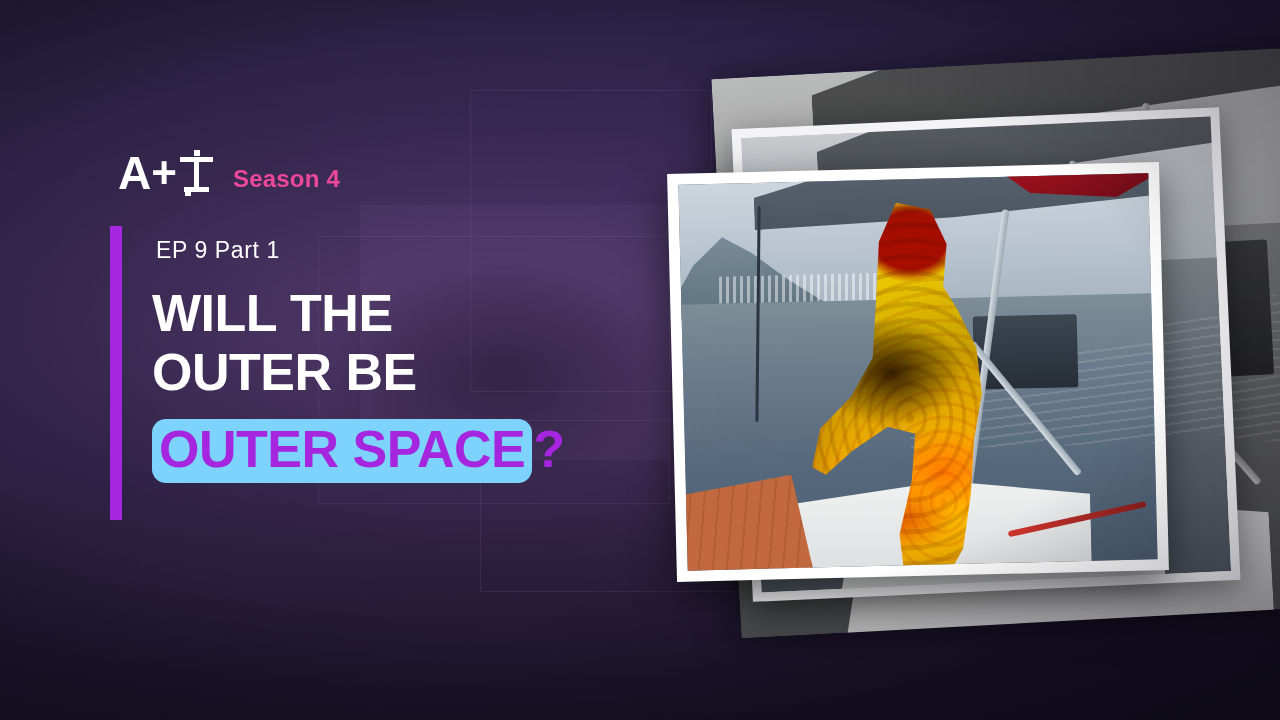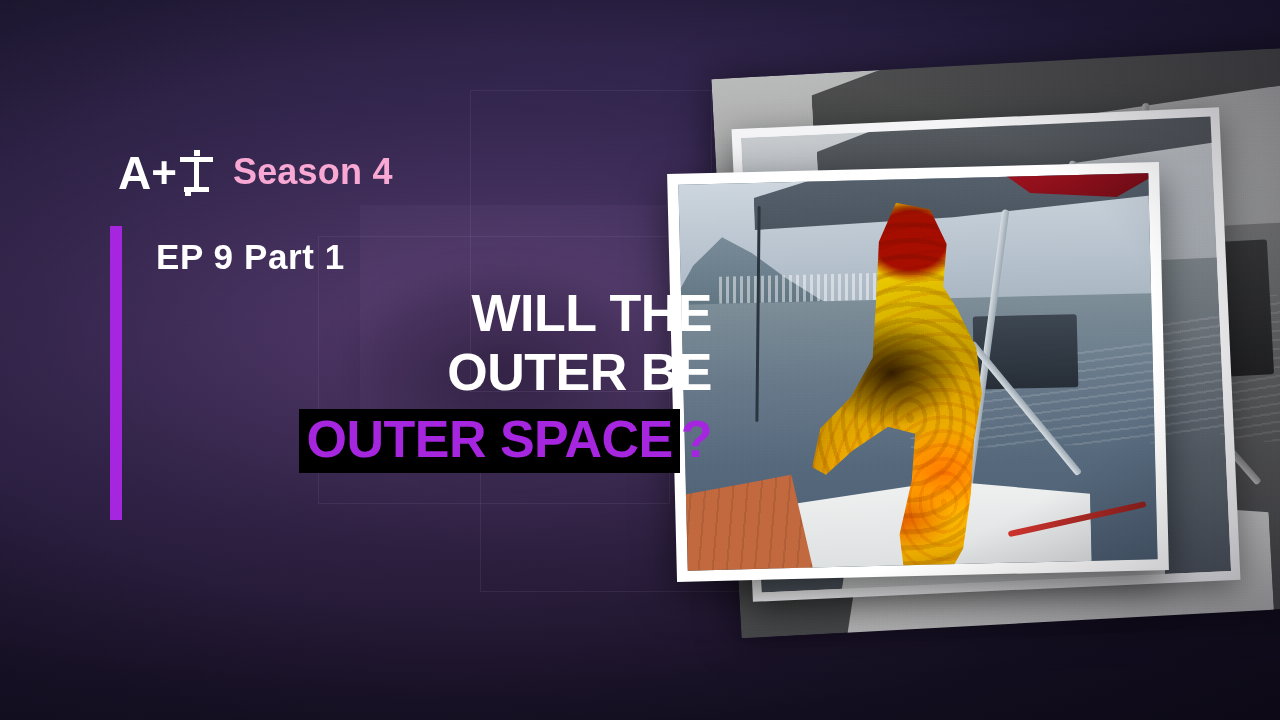--- a/index.html
+++ b/index.html
@@ -163,40 +163,41 @@
   .logo-a{font-size:46px;font-weight:700;}
   .logo-plus{font-size:44px;font-weight:700;margin:0 1px;}
   .logo-tmark{position:relative;width:33px;height:46px;margin-left:3px;}
   .logo-tmark .tbar{position:absolute;left:0;top:7px;width:33px;height:5px;background:#fff;}
   .logo-tmark .tstem{position:absolute;left:14px;top:7px;width:5px;height:34px;background:#fff;}
   .logo-tmark .tfoot{position:absolute;left:4px;bottom:4px;width:25px;height:5px;background:#fff;}
   .logo-tmark .dot{position:absolute;width:6px;height:6px;background:#fff;}
   .logo-tmark .dot.d1{left:14px;top:0px;}
   .logo-tmark .dot.d2{left:5px;bottom:0px;}
   .season{
-    color:#f9a8d4;font-size:36px;font-weight:600;letter-spacing:.2px;
+    color:#ec4899;font-size:24px;font-weight:600;letter-spacing:.2px;
     padding-bottom:3px;
   }
 
   .ep{
     position:absolute;left:156px;top:237px;
-    color:#ffffff;font-size:35px;font-weight:700;letter-spacing:.6px;
+    color:#ffffff;font-size:23px;font-weight:400;letter-spacing:.6px;
   }
 
   .headline{
     position:absolute;left:152px;top:288px;width:560px;
-    color:#fff;font-weight:700;font-size:52px;line-height:.99;letter-spacing:-.5px;text-align:right;
+    color:#fff;font-weight:700;font-size:52px;line-height:.99;letter-spacing:-.5px;
   }
   .hl-line{display:block;margin-bottom:8px;}
   .hl-hi{
     display:inline-block;
-    background:#000000;
+    background:#7dd3fc;
     color:#a626e0;
     padding:5px 7px 8px 7px;
-    margin-top:2px;
+    margin-top:12px;
+    border-radius:14px;
   }
   .hl-qm{color:#a626e0;display:inline-block;padding-left:1px;}
 </style>
 </head>
 <body>
 
 <div id="stage">
 
   <div class="bg-base"></div>
 

